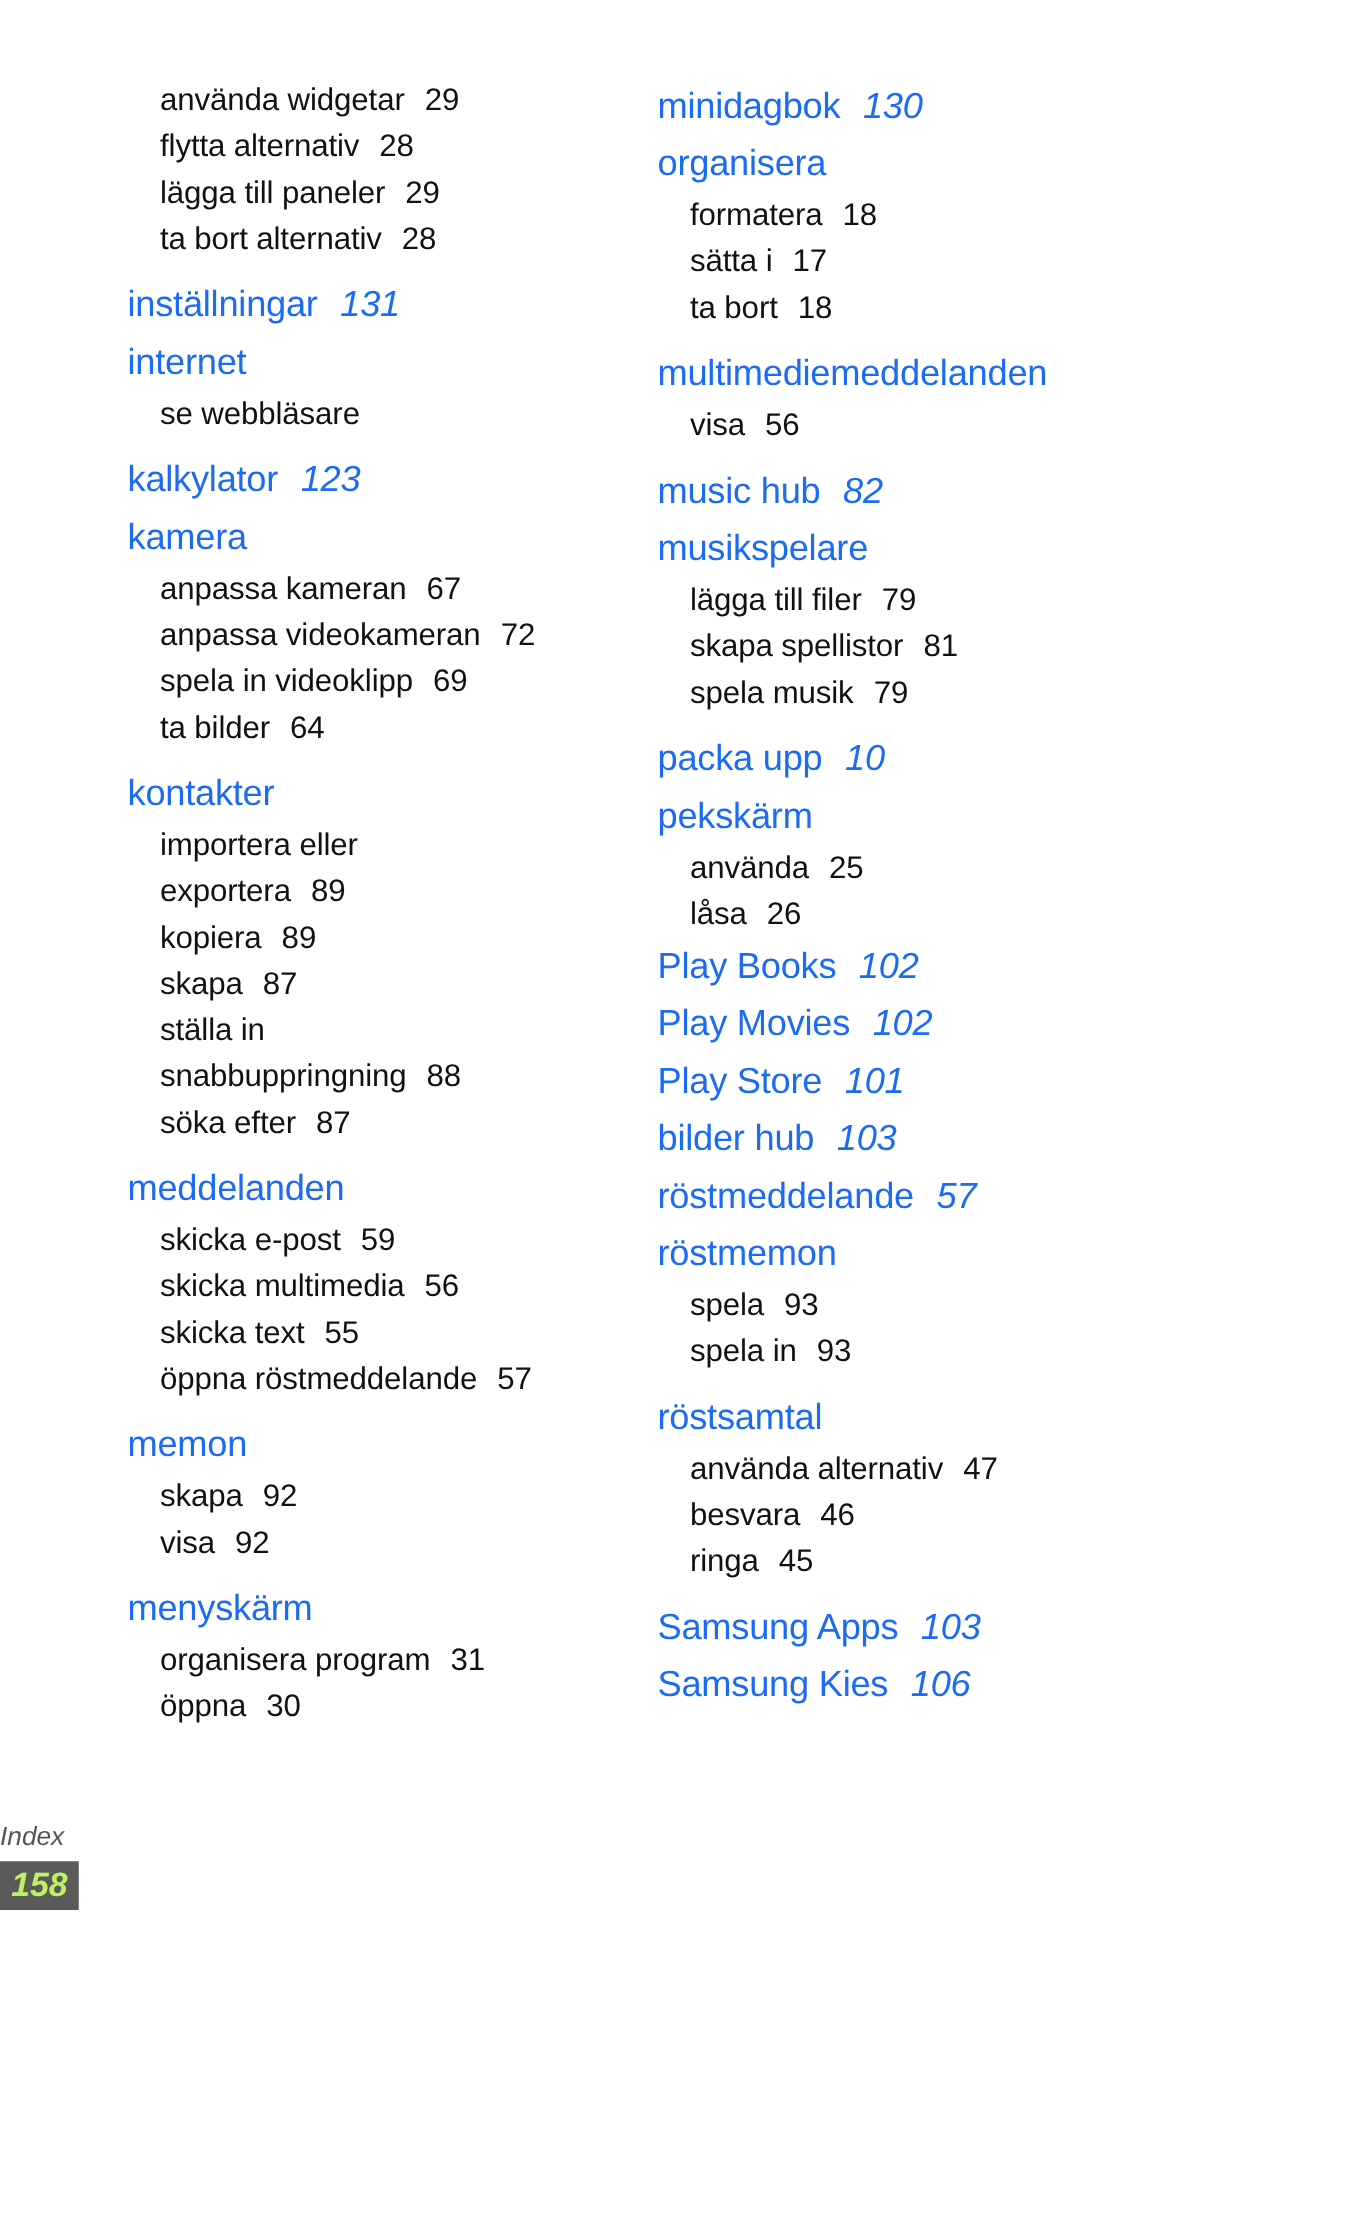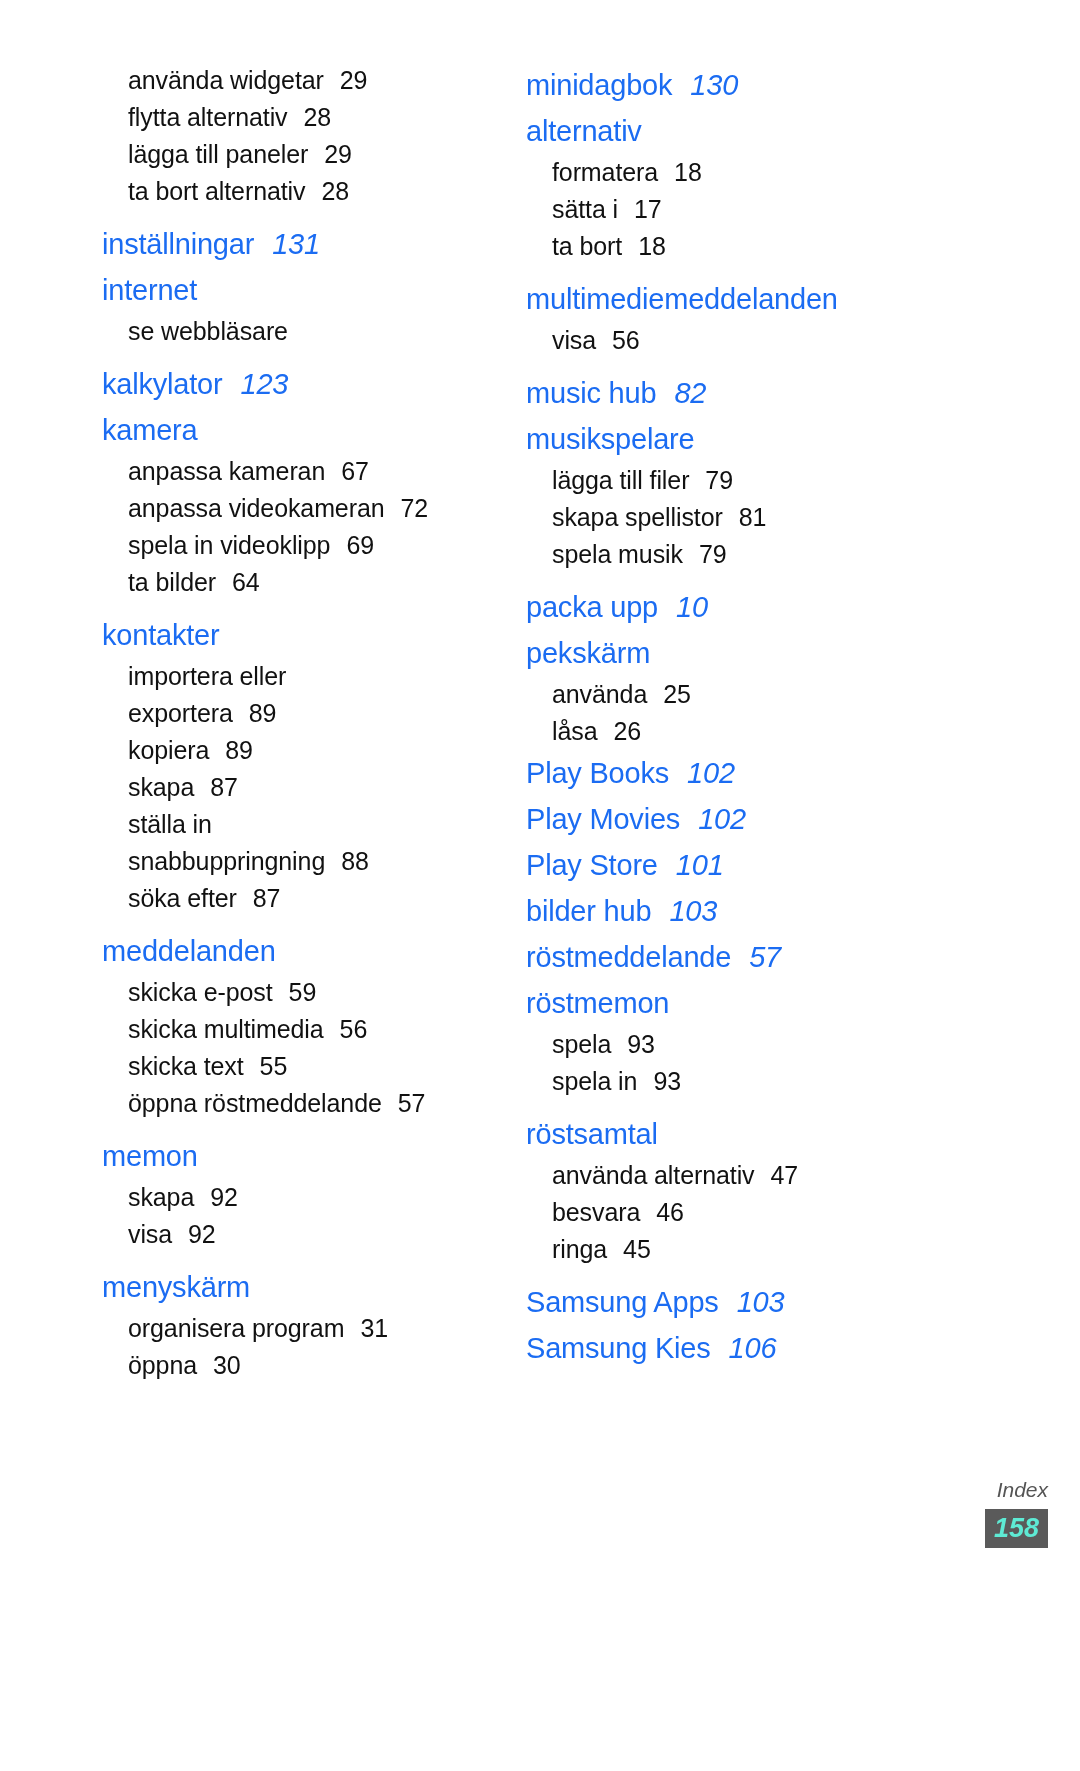--- a/index.html
+++ b/index.html
@@ -82,35 +82,34 @@
   .entry.spaced {
     margin-top: 11px;
   }
 
   
   #footer {
     position: absolute;
     left: 0;
     top: 1455px;
     width: 1048px;
-    text-align: right;
-    margin-top: 20px;
+    text-align: left;
   }
   #footer .footer-label {
     font-family: "Liberation Sans", sans-serif;
     font-style: italic;
     font-size: 21px;
     color: #555555;
     line-height: 30px;
   }
   #footer .footer-pagenum {
     display: inline-block;
     margin-top: 4px;
     background: #5a5a5a;
-    color: #5eead4;
+    color: #bef264;
     font-size: 27px;
     font-style: italic;
     font-weight: bold;
     line-height: 34px;
     padding: 2px 9px 3px 9px;
   }
 </style>
 </head>
 <body>
 
@@ -146,21 +145,21 @@
         <div class="subentry"><span>öppna röstmeddelande</span><span class="pg">57</span></div>
         <div class="entry spaced"><span>memon</span></div>
         <div class="subentry"><span>skapa</span><span class="pg">92</span></div>
         <div class="subentry"><span>visa</span><span class="pg">92</span></div>
         <div class="entry spaced"><span>menyskärm</span></div>
         <div class="subentry"><span>organisera program</span><span class="pg">31</span></div>
         <div class="subentry"><span>öppna</span><span class="pg">30</span></div>
       </div>
     <div class="column column-right">
         <div class="entry"><span>minidagbok</span><span class="pg">130</span></div>
-        <div class="entry"><span>alternativ</span></div>
+        <div class="entry"><span>organisera</span></div>
         <div class="subentry"><span>formatera</span><span class="pg">18</span></div>
         <div class="subentry"><span>sätta i</span><span class="pg">17</span></div>
         <div class="subentry"><span>ta bort</span><span class="pg">18</span></div>
         <div class="entry spaced"><span>multimediemeddelanden</span></div>
         <div class="subentry"><span>visa</span><span class="pg">56</span></div>
         <div class="entry spaced"><span>music hub</span><span class="pg">82</span></div>
         <div class="entry"><span>musikspelare</span></div>
         <div class="subentry"><span>lägga till filer</span><span class="pg">79</span></div>
         <div class="subentry"><span>skapa spellistor</span><span class="pg">81</span></div>
         <div class="subentry"><span>spela musik</span><span class="pg">79</span></div>

